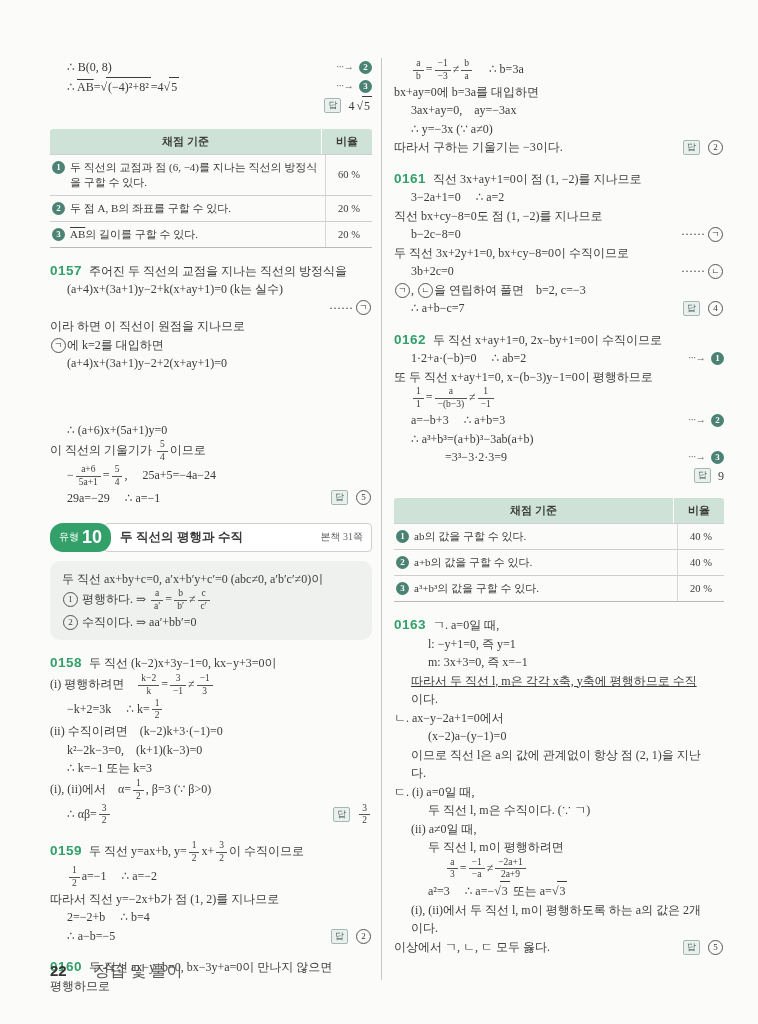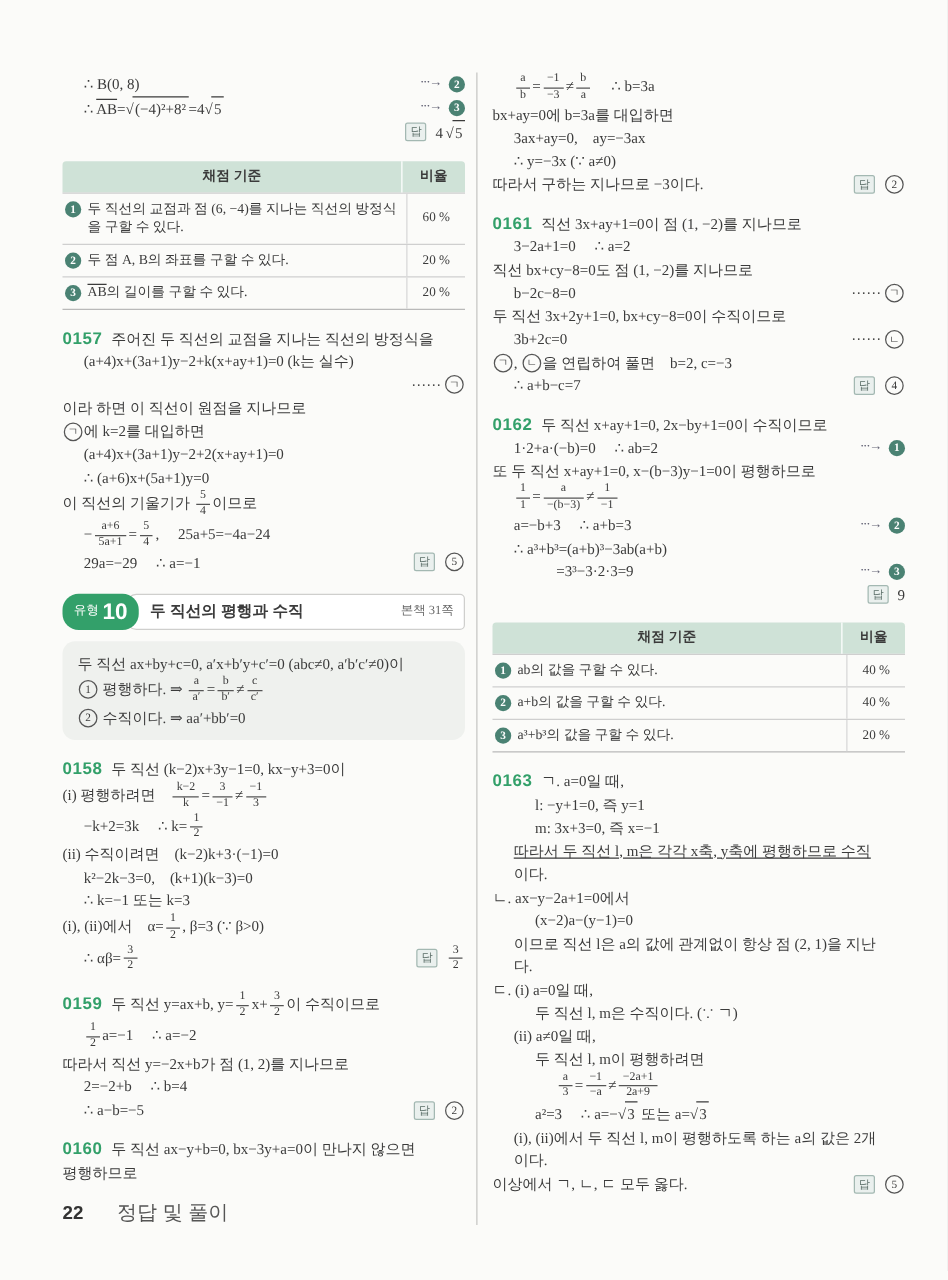--- a/index.html
+++ b/index.html
@@ -136,21 +136,21 @@
         <div class="ln">
           <div class="lm"><span class="txt">이라 하면 이 직선이 원점을 지나므로</span></div>
         </div>
         <div class="ln">
           <div class="lm"><span class="cj">ㄱ</span><span class="txt">에 k=2를 대입하면</span></div>
         </div>
         <div class="ln">
           <div class="lm" style="padding-left: 17px;"><span class="txt">(a+4)x+(3a+1)y−2+2(x+ay+1)=0</span></div>
         </div>
         <div class="ln">
-          <div class="lm" style="padding-left: 17px;"><span class="txt">∴ (a+6)x+(5a+1)y=0</span></div>
+          <div class="lm" style="padding-left: 17px; margin-top: 48px;"><span class="txt">∴ (a+6)x+(5a+1)y=0</span></div>
         </div>
         <div class="ln">
           <div class="lm"><span class="txt">이 직선의 기울기가 </span><span class="fr"><span class="nu">5</span><span class="de">4</span></span><span class="txt">이므로</span></div>
         </div>
         <div class="ln">
           <div class="lm" style="padding-left: 17px;"><span class="txt">−</span><span class="fr"><span class="nu">a+6</span><span class="de">5a+1</span></span><span class="txt">=</span><span class="fr"><span class="nu">5</span><span class="de">4</span></span><span class="txt">,  25a+5=−4a−24</span></div>
         </div>
         <div class="ln">
           <div class="lm" style="padding-left: 17px;"><span class="txt">29a=−29  ∴ a=−1</span></div>
           <div class="lr">
@@ -254,21 +254,21 @@
         <div class="ln">
           <div class="lm"><span class="txt">bx+ay=0에 b=3a를 대입하면</span></div>
         </div>
         <div class="ln">
           <div class="lm" style="padding-left: 17px;"><span class="txt">3ax+ay=0, ay=−3ax</span></div>
         </div>
         <div class="ln">
           <div class="lm" style="padding-left: 17px;"><span class="txt">∴ y=−3x (∵ a≠0)</span></div>
         </div>
         <div class="ln">
-          <div class="lm"><span class="txt">따라서 구하는 지나므로 −3이다.</span></div>
+          <div class="lm"><span class="txt">따라서 구하는 기울기는 −3이다.</span></div>
           <div class="lr">
             <span class="ab">답</span>
             <span class="cd">2</span>
           </div>
         </div>
       </div>
       <div class="blk">
         <div class="ln">
           <div class="lm"><span class="pnum">0161</span><span class="txt">직선 3x+ay+1=0이 점 (1, −2)를 지나므로</span></div>
         </div>

